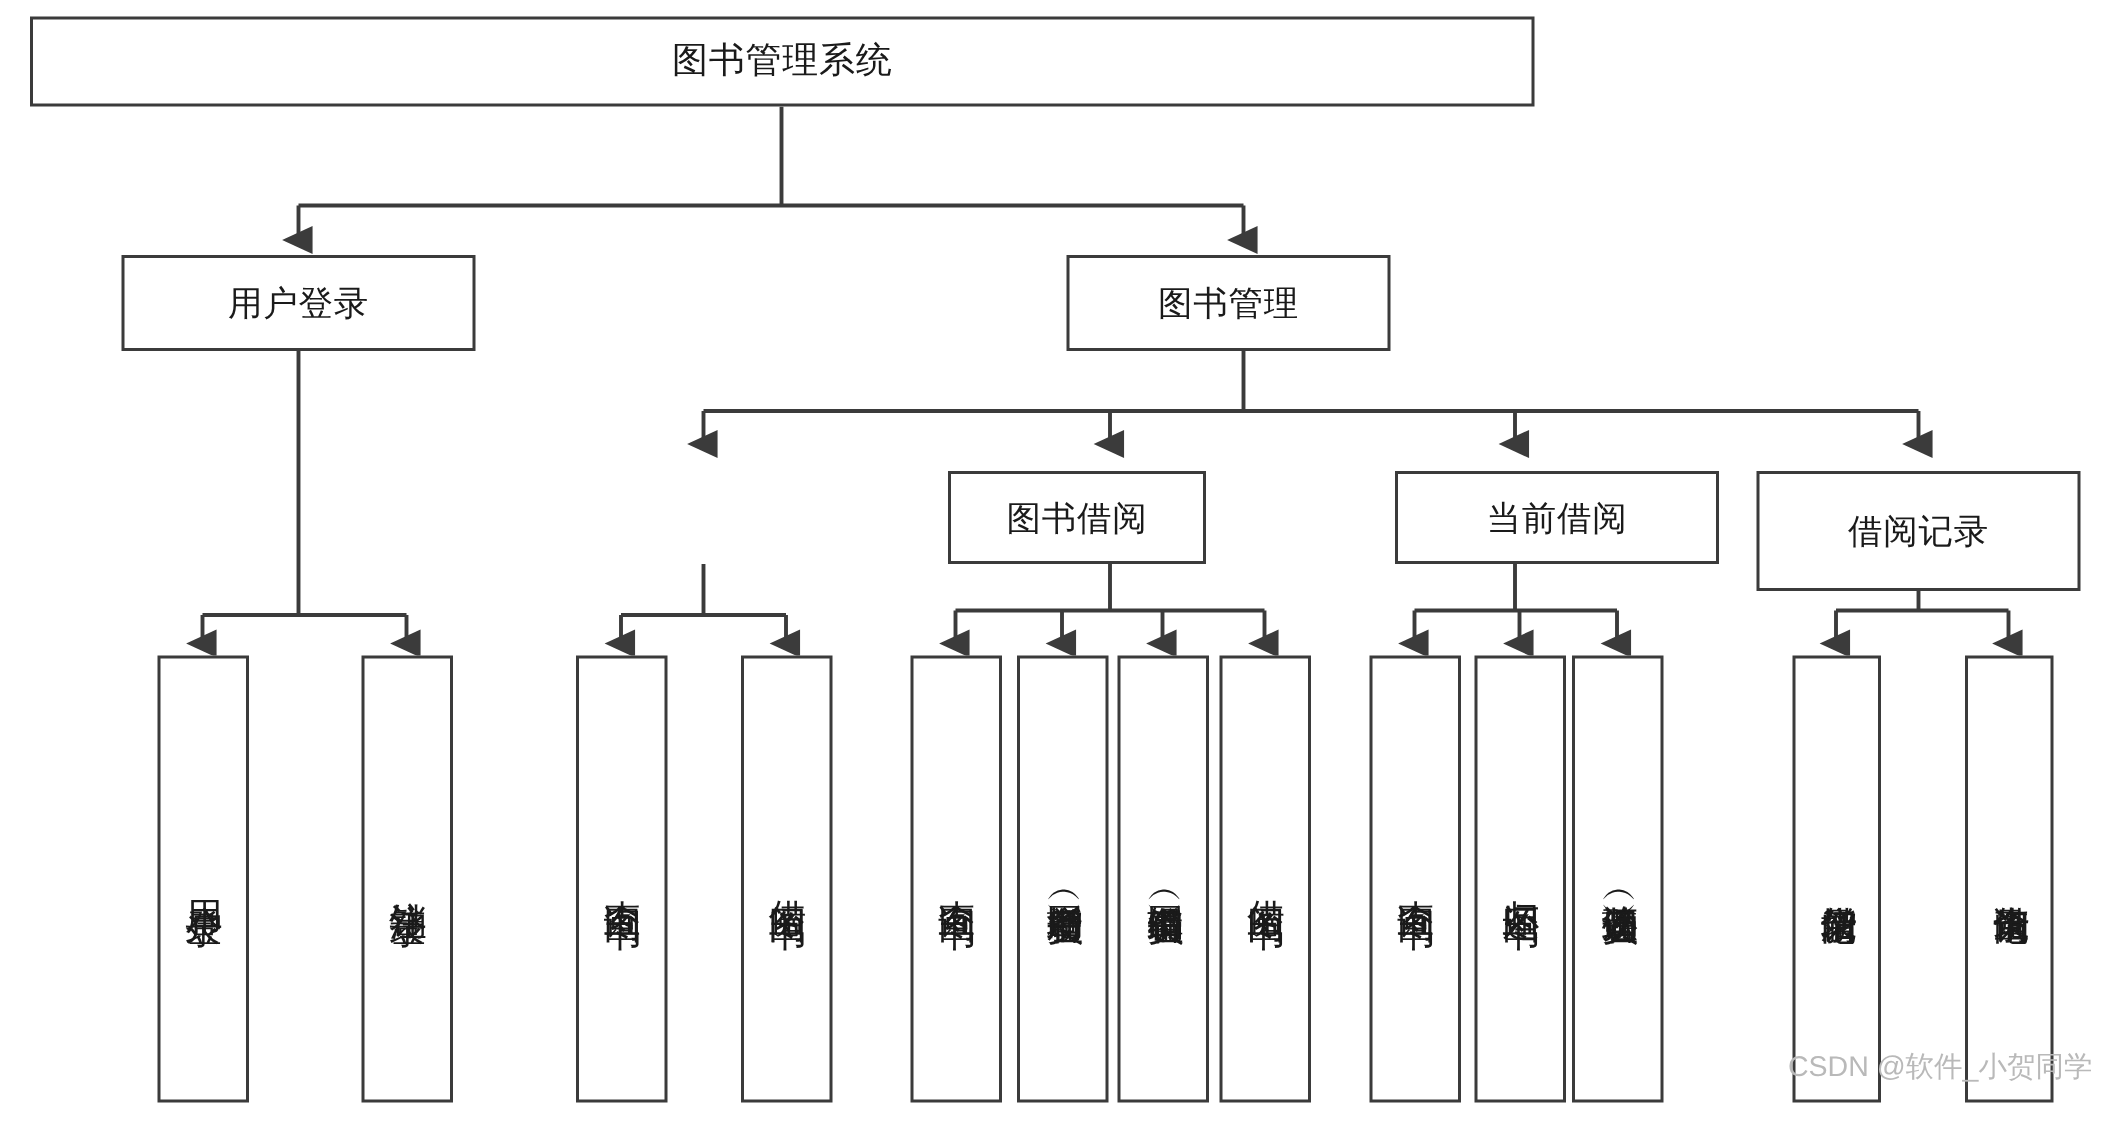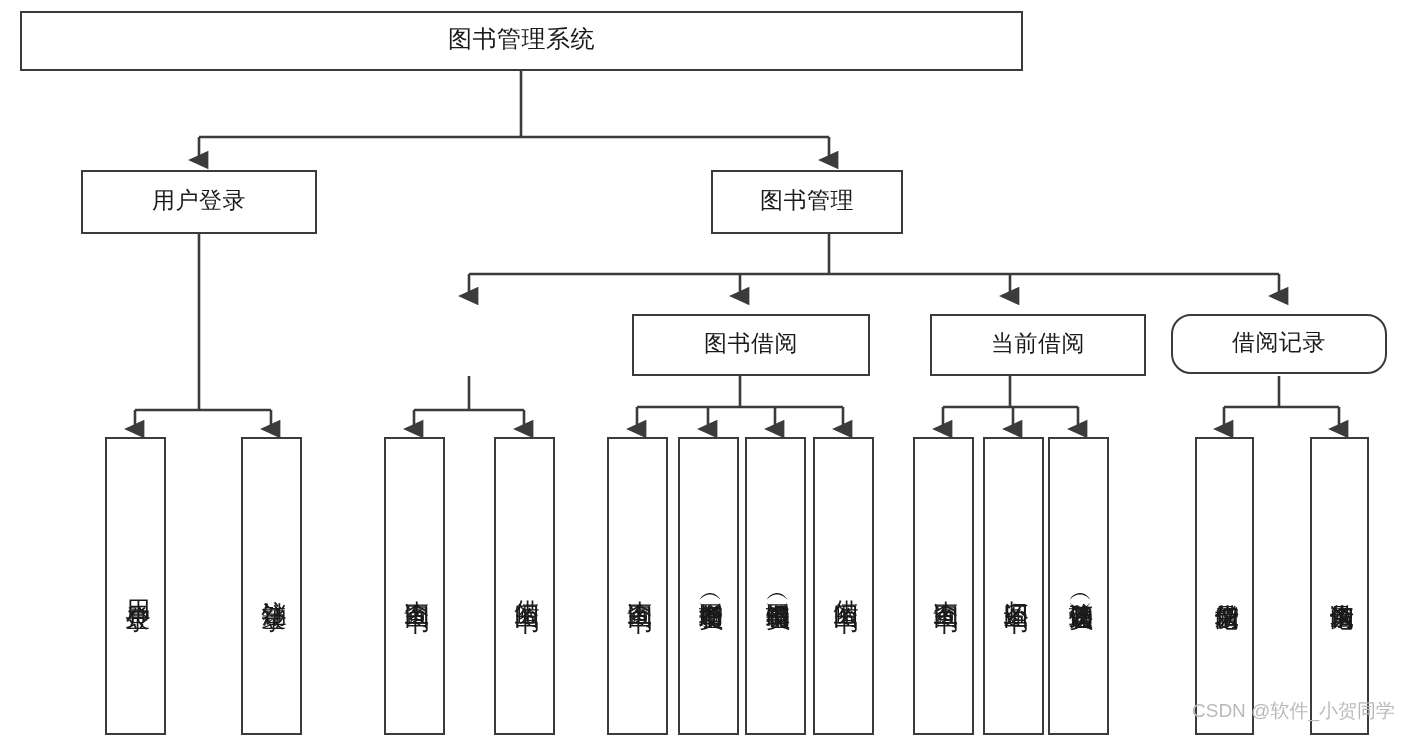--- a/index.html
+++ b/index.html
@@ -34,21 +34,20 @@
     display: flex;
     align-items: center;
     justify-content: center;
     color: #1a1a1a;
   }
   .node .lbl {
     display: block;
     text-align: left;
     line-height: 1.05;
     white-space: nowrap;
-    font-family: Liberation Mono, monospace;
   }
   
   .node.h .lbl {
     font-size: 23px;
     letter-spacing: 0.5px;
   }
   .node.root .lbl {
     font-size: 24px;
   }
   
@@ -127,31 +126,31 @@
     </g>
   </svg>
 
   <div class="node h root" style="left:20px; top:11px; width:1003px; height:60px;">
     <span class="lbl">图书管理系统</span>
   </div>
 
   <div class="node h" style="left:81px; top:170px; width:236px; height:64px;">
     <span class="lbl">用户登录</span>
   </div>
-  <div class="node h" style="left:711px; top:170px; width:192px; height:64px;">
+  <div class="node h" style="left:711px; top:170px; width:216px; height:64px;">
     <span class="lbl">图书管理</span>
   </div>
 
-  <div class="node h" style="left:632px; top:314px; width:238px; height:62px;">
+  <div class="node h" style="left:632px; top:314px; width:172px; height:62px;">
     <span class="lbl">图书借阅</span>
   </div>
   <div class="node h" style="left:930px; top:314px; width:216px; height:62px;">
     <span class="lbl">当前借阅</span>
   </div>
-  <div class="node h" style="left:1171px; top:314px; width:216px; height:60px;border-radius:20px;">
+  <div class="node h" style="left:1171px; top:314px; width:216px; height:80px;">
     <span class="lbl">借阅记录</span>
   </div>
 
   <div class="node v" style="left:105px; top:437px; width:61px; height:298px;">
     <span class="lbl">用户登录</span>
   </div>
   <div class="node v" style="left:241px; top:437px; width:61px; height:298px;">
     <span class="lbl">注销登录</span>
   </div>
 

